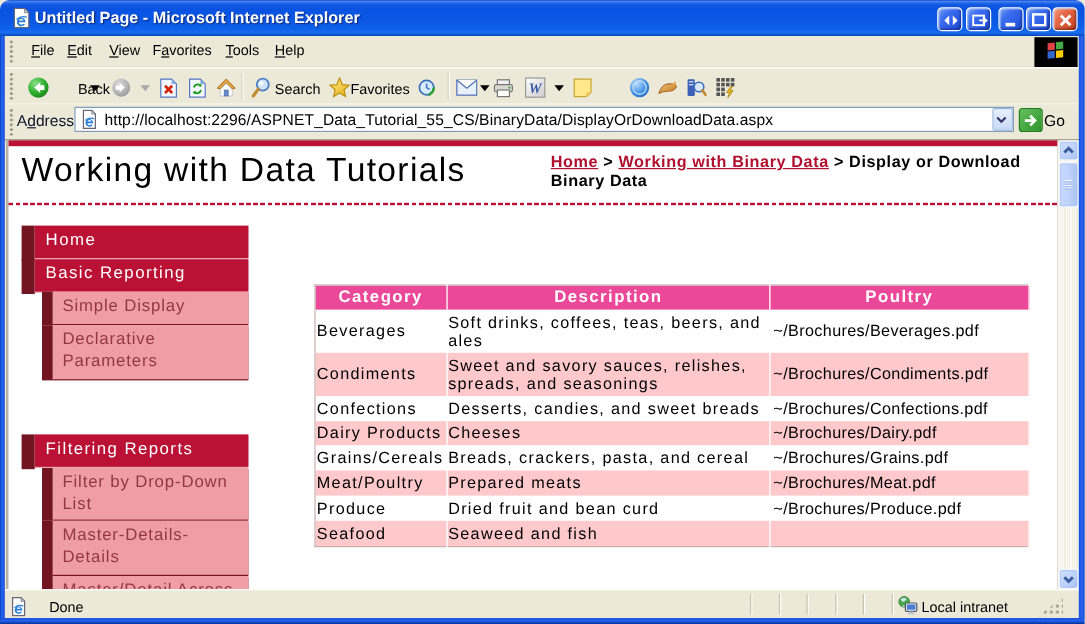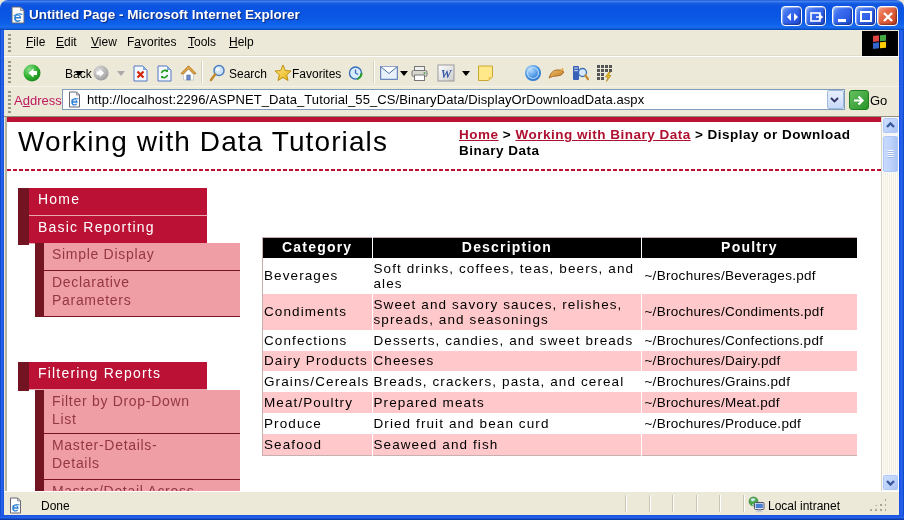--- a/index.html
+++ b/index.html
@@ -29,53 +29,53 @@
 #throbber { left:862px; top:31px; width:36px; height:25px; background:#000; }
 
 
 #toolbar { left:4px; top:56px; width:895px; height:30px; background:#ece9d8; border-top:1px solid #fff; }
 .grip { position:absolute; width:3px; background-image:radial-gradient(circle at 1.5px 2px,#9a9684 1.2px,rgba(0,0,0,0) 1.3px); background-size:3px 4px; }
 .tsep { position:absolute; top:61px; height:22px; width:2px; border-left:1px solid #d8d4c0; border-right:1px solid #fff; }
 .tlabel { position:absolute; font-size:12px; color:#000; top:67px; }
 
 
 #addrbar { left:4px; top:86px; width:895px; height:30px; background:#ece9d8; border-top:1px solid #f6f4ea; }
-#addrlabel { left:14px; top:93px; font-size:13px; color:#be185d; }
+#addrlabel { left:14px; top:93px; font-size:13px; color:#0f172a; }
 #addrinput { left:62px; top:89px; width:783px; height:21px; background:#fff; border:1px solid #7f9db9; }
 #urltext { left:87px; top:92px; font-size:13px; letter-spacing:0.1px; color:#000; }
 #addrdrop { left:827px; top:90px; width:17px; height:19px; background:linear-gradient(180deg,#e8f0fb,#c8d8f8); border:1px solid #9db9dd; border-radius:2px; }
 #gobtn { left:849px; top:90px; width:20px; height:20px; border-radius:3px; background:linear-gradient(135deg,#66c060,#2a9428); border:1px solid #208020; }
 #gotext { left:870px; top:93px; font-size:13px; }
 
 
 #redband { left:7px; top:117px; width:875px; height:5px; background:#ba1135; }
 #content { left:7px; top:122px; width:875px; height:369px; background:#fff; }
 #h1 { left:18px; top:126px; font-size:28px; color:#000; letter-spacing:1.1px; }
 #crumbs { left:459px; top:127px; width:398px; font-size:13.5px; font-weight:bold; line-height:16px; letter-spacing:0.5px; color:#000; }
 #crumbs a { color:#b01030; text-decoration:underline; }
 #dashline { left:7px; top:169px; width:875px; height:2px; background:repeating-linear-gradient(90deg,#ba1135 0 4px,rgba(0,0,0,0) 4px 6px); }
 
 
 .mparent { position:absolute; left:18px; width:189px; }
 .mparent .blk { position:absolute; left:0; top:0; width:11px; height:100%; background:#721421; }
 .mparent .row { position:absolute; left:11px; top:0; width:178px; height:100%; background:#ba1135; color:#fff; box-shadow:0 1px 0 #e8a8b0; }
 .mchild { position:absolute; left:35px; width:172px; }
 .mchild .blk { position:absolute; left:0; top:0; width:9px; height:calc(100% + 1px); background:#721421; }
-.mchild .row { position:absolute; left:9px; top:0; width:196px; height:100%; background:#ef9ea5; color:#943744; box-shadow:0 1px 0 #7a1422; }
+.mchild .row { position:absolute; left:9px; top:0; width:163px; height:100%; background:#ef9ea5; color:#943744; box-shadow:0 1px 0 #7a1422; }
 .mtext { position:absolute; left:9px; top:3px; font-size:14px; letter-spacing:1.2px; line-height:17.5px; }
 .mchild .mtext { left:8px; letter-spacing:0.7px; width:147px; }
 
 
 #gridwrap { left:262px; top:237px; }
 table { border-collapse:collapse; font-size:13.5px; border:1px solid #c8b0b0; }
 #grid td, #grid th { border-right:1px solid #fff; padding:2.8px 3px 2.8px 2px; letter-spacing:1.1px; line-height:15.2px; vertical-align:middle; }
 #grid td.p { letter-spacing:0.3px; }
 #grid td:nth-child(2) { padding-left:0; }
 #grid td:first-child { padding-left:1px; }
-#grid th { background:#000000; color:#fff; height:14px; font-size:14px; letter-spacing:1.2px; vertical-align:top; padding-top:1.8px; }
+#grid th { background:#ec4899; color:#fff; height:14px; font-size:14px; letter-spacing:1.2px; vertical-align:top; padding-top:1.8px; }
 #grid td { color:#000; }
 #grid tr.alt td { background:#ffc9cc; }
 #h2 { left:260px; top:187px; font-size:24px; font-weight:bold; letter-spacing:2.35px; color:#000; }
 
 
 #sbtrack { left:882px; top:117px; width:17px; height:374px; background:repeating-linear-gradient(90deg,#fcfbf8 0 1px,#f1efe2 1px 2px); }
 .sbtn { position:absolute; left:882px; width:17px; height:17px; border-radius:3px; background:linear-gradient(135deg,#cfdffe 0%,#bcd1fb 60%,#a8c0f0 100%); border:1px solid #f6f8fd; box-shadow:inset 0 0 0 1px #aec8f5; }
 #sbthumb { position:absolute; left:882px; top:135px; width:17px; height:38px; border-radius:3px; background:linear-gradient(90deg,#cadafd 0%,#bed3fc 50%,#a9c2f2 100%); border:1px solid #f6f8fd; box-shadow:inset 0 0 0 1px #aec8f5; }
 
 

